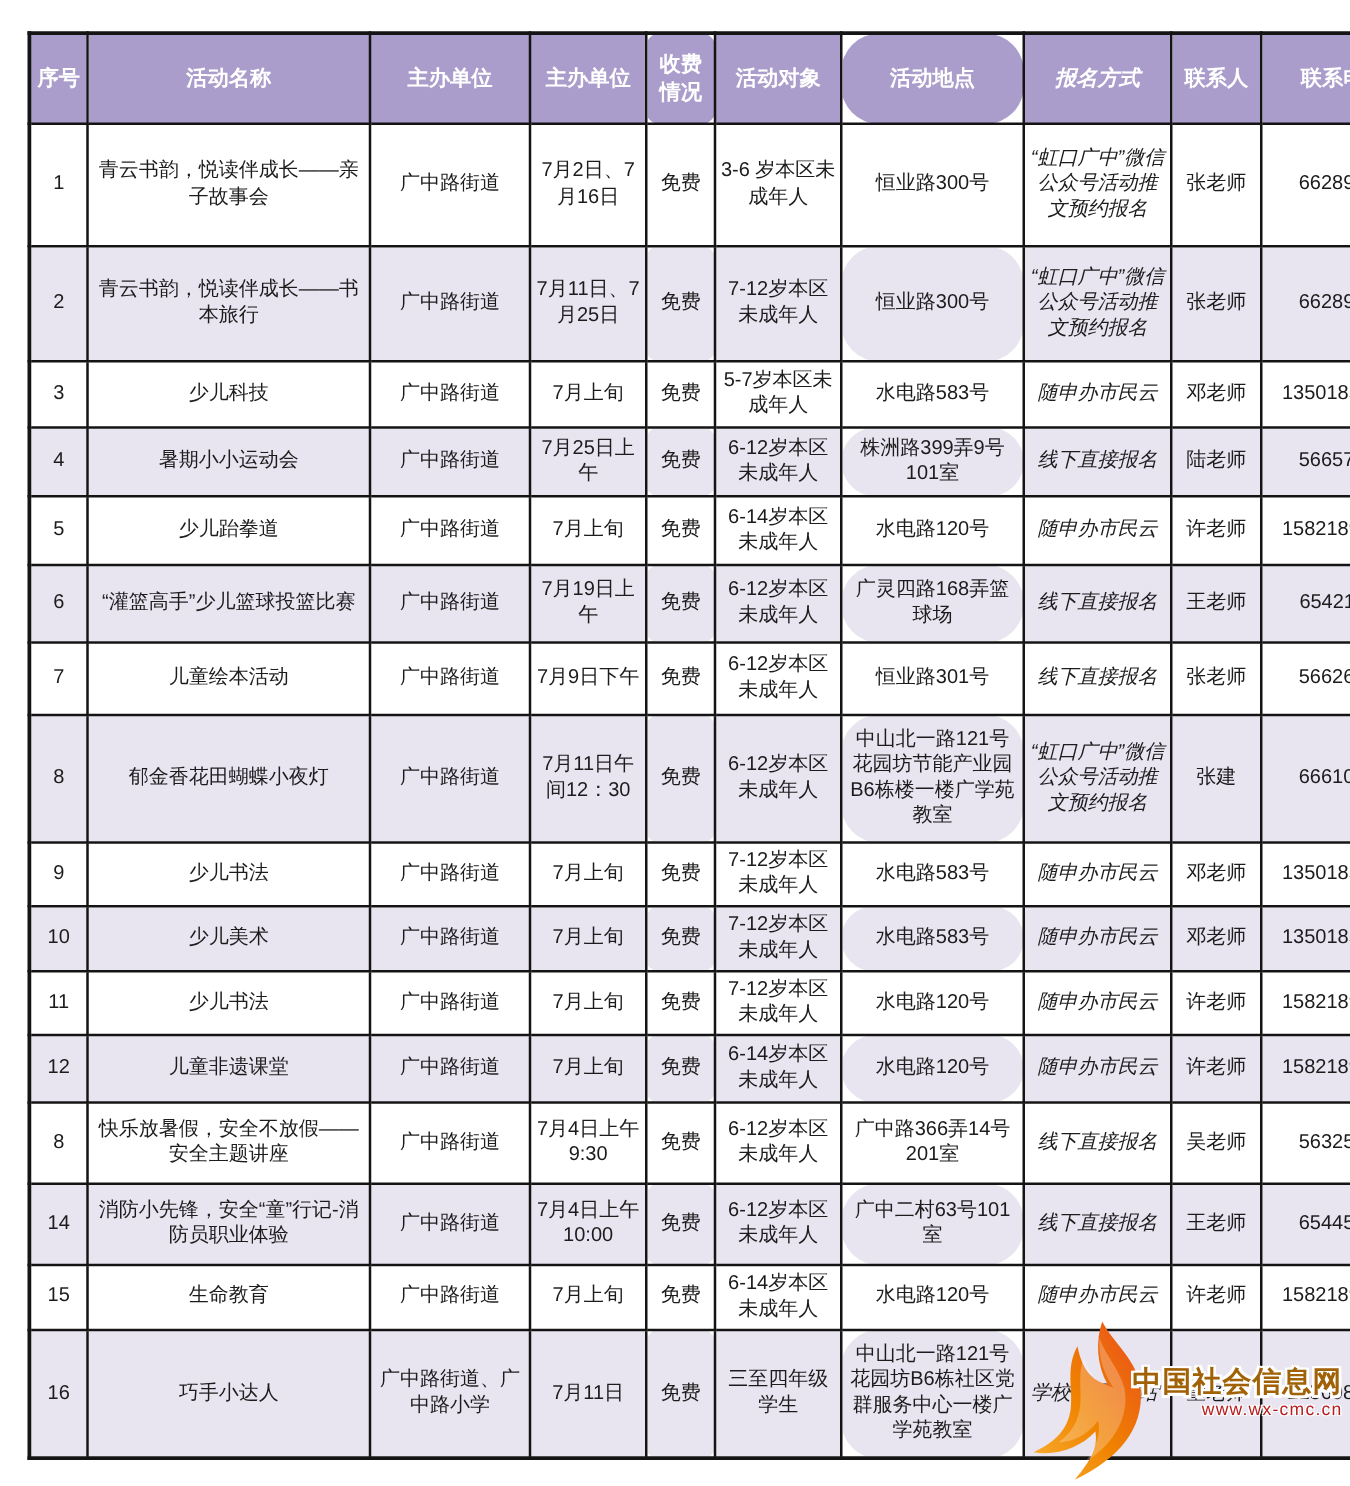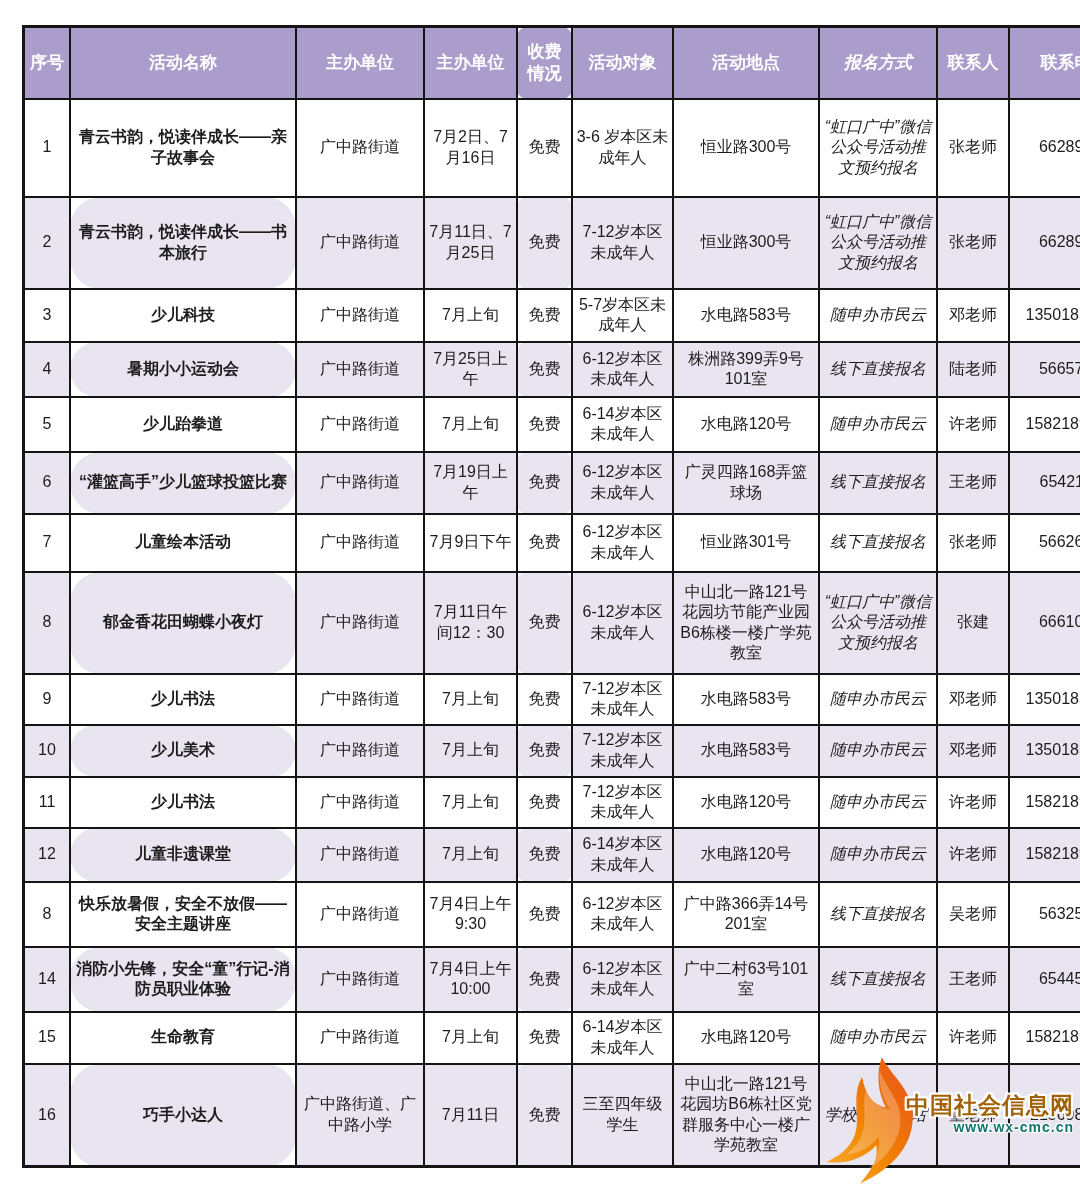--- a/index.html
+++ b/index.html
@@ -19,48 +19,48 @@
     text-align:center; vertical-align:middle;
     padding:2px 3px; line-height:1.28;
     word-break:break-word; overflow:hidden;
   }
   th {
     background:#aa9dcb; color:#ffffff;
     font-size:17px; font-weight:700;
   }
   td { font-size:16px; font-weight:500; background:#ffffff; }
   tbody tr:nth-child(even) td { background:#e8e4f0; }
-  td.col-name { font-weight:700;border-radius:31px; }
+  td.col-name { font-weight:400; }
   
   th:nth-child(1), td:nth-child(1) { width:38px;text-align:center; }
   th:nth-child(2), td:nth-child(2) { width:218px; }
   th:nth-child(3), td:nth-child(3) { width:120px; }
   th:nth-child(4), td:nth-child(4) { width:85px; }
   th:nth-child(5), td:nth-child(5) { width:47px;border-radius:10px; }
   th:nth-child(6), td:nth-child(6) { width:93px;margin-top:32px; }
-  th:nth-child(7), td:nth-child(7) { width:138px; }
+  th:nth-child(7), td:nth-child(7) { width:138px;border-radius:30px; }
   th:nth-child(8), td:nth-child(8) { width:110px;font-style:italic; }
   th:nth-child(9), td:nth-child(9) { width:64px; }
   th:nth-child(10), td:nth-child(10){ width:123px; }
 
   
   .watermark {
     position:absolute; right:6px; bottom:2px;
     display:flex; align-items:center; z-index:5; pointer-events:none;
   }
   .flame { width:150px; height:132px; margin-right:-42px; position:relative; z-index:6; }
   .wm-text { text-align:right; position:relative; z-index:7; padding-bottom:18px; }
   .wm-title {
     font-size:23px; font-weight:700; color:#a16207; letter-spacing:1px;
     text-shadow:-2px -2px 0 #fff, 2px -2px 0 #fff, -2px 2px 0 #fff, 2px 2px 0 #fff,
                 0 -2px 0 #fff, 0 2px 0 #fff, -2px 0 0 #fff, 2px 0 0 #fff;
     white-space:nowrap;
   }
   .wm-url {
-    font-size:14px; font-weight:700; color:#0f766e; letter-spacing:1px;
+    font-size:14px; font-weight:400; color:#b91c1c; letter-spacing:1px;
     text-shadow:-1px -1px 0 #fff, 1px -1px 0 #fff, -1px 1px 0 #fff, 1px 1px 0 #fff;
     margin-top:-2px; white-space:nowrap;
   }
 </style>
 </head>
 <body>
 
 <div class="table-wrap">
   <table>
     <thead>

